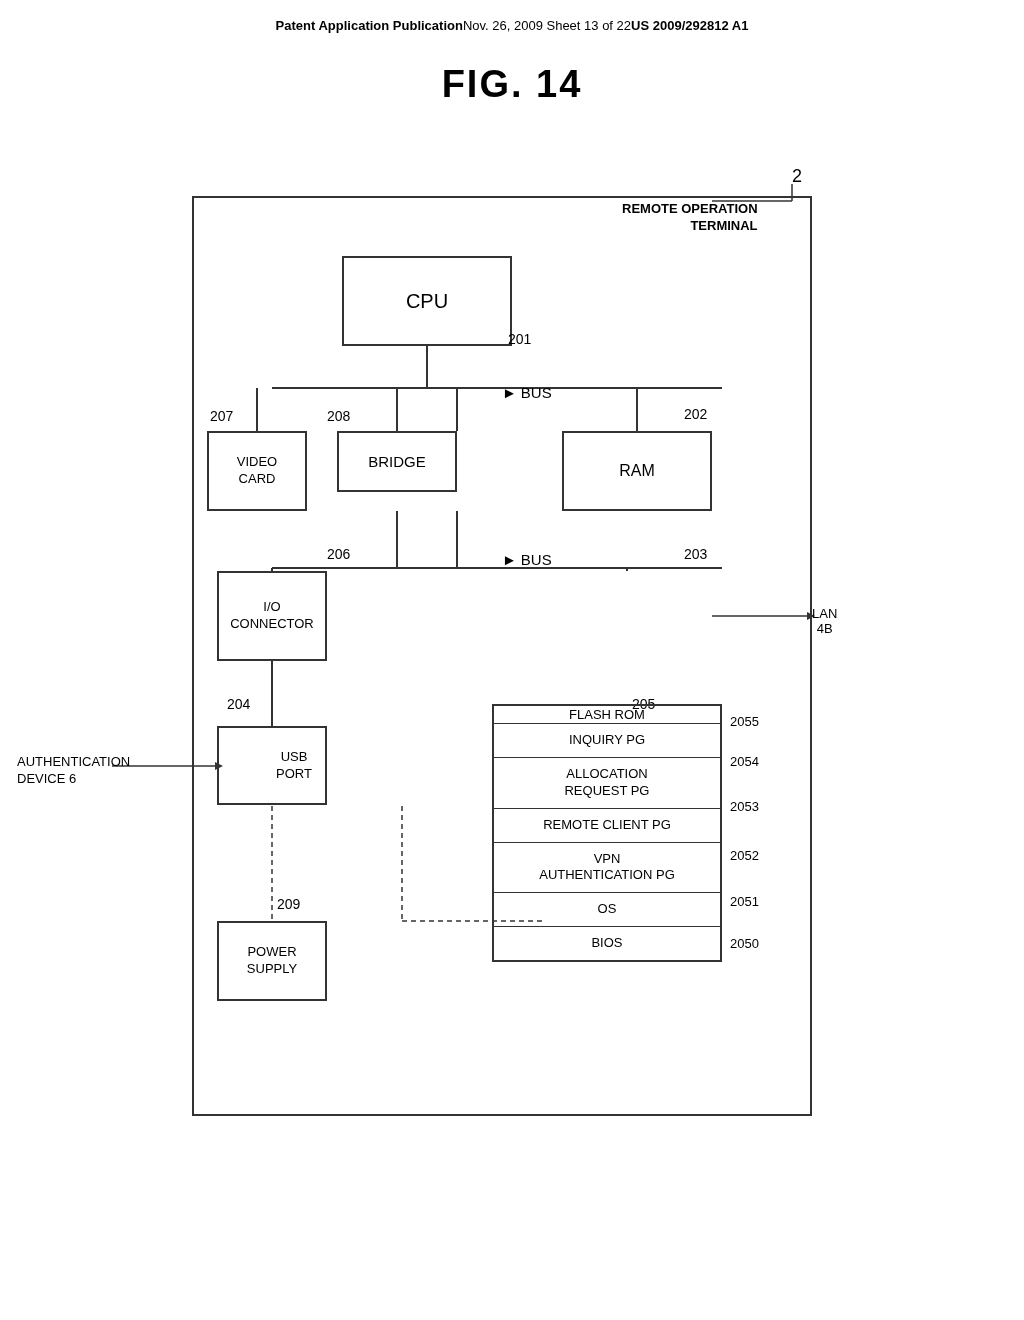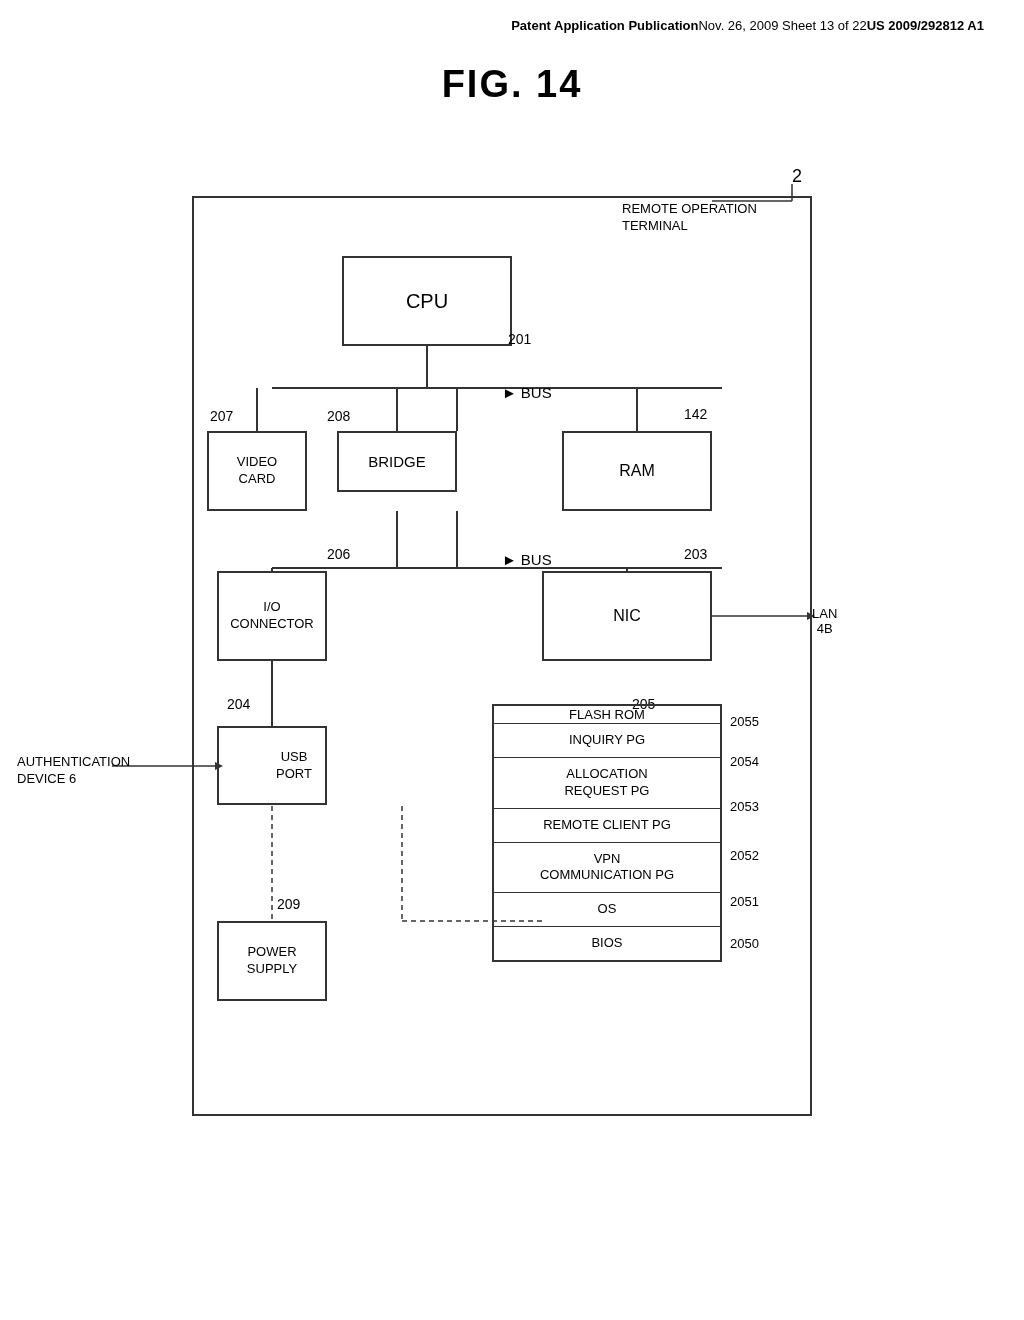--- a/index.html
+++ b/index.html
@@ -7,21 +7,21 @@
       background: #fff;
       font-family: Arial, Helvetica, sans-serif;
       width: 1024px;
       min-height: 1320px;
       position: relative;
       overflow: hidden;
     }
 
     .page-header {
       display: flex;
-      justify-content: flex-end;
+      justify-content: center;
       align-items: center;
       padding: 18px 40px 10px 40px;
       font-size: 13px;
       border-bottom: none;
     }
 
     .fig-title {
       text-align: center;
       font-size: 38px;
       font-weight: bold;
@@ -53,22 +53,23 @@
       left: 680px;
       font-size: 18px;
     }
 
     
     .remote-op-label {
       position: absolute;
       top: 65px;
       left: 510px;
       font-size: 13px;
-      text-align: left;
-      line-height: 1.3;
+      text-align: right;
+      line-height: 1.3;
+      font-weight: bold;
     }
 
     
     .cpu-box {
       position: absolute;
       top: 120px;
       left: 230px;
       width: 170px;
       height: 90px;
       border: 2px solid #333;
@@ -407,21 +408,21 @@
   </div>
 
   <div class="label-201">201</div>
 
   <div class="bus-top-label">
     <span style="font-size:15px;margin-right:4px;">►</span><span>BUS</span>
   </div>
 
   <div class="label-207">207</div>
   <div class="label-208">208</div>
-  <div class="label-202">142</div>
+  <div class="label-202">202</div>
 
   <div class="video-card-box">
     <span style="white-space:pre-line;text-align:center;">VIDEO
 CARD</span>
   </div>
 
   <div class="bridge-box">
     <span>BRIDGE</span>
   </div>
 
@@ -434,23 +435,20 @@
   </div>
 
   <div class="label-206">206</div>
   <div class="label-203">203</div>
 
   <div class="io-connector-box">
     <span style="white-space:pre-line;text-align:center;">I/O
 CONNECTOR</span>
   </div>
 
-  <div class="nic-box">
-    <span>NIC</span>
-  </div>
 
   <div class="lan-label" style="white-space:pre-line;">LAN
 4B</div>
 
   <div class="label-204">204</div>
   <div class="label-205">205</div>
 
   <div class="auth-device-label" style="white-space:pre-line;">AUTHENTICATION
 DEVICE  6</div>
 
@@ -459,21 +457,21 @@
 PORT</span>
   </div>
 
   <div class="flash-stack">
     <div class="flash-title">FLASH  ROM</div>
     <div class="flash-row">INQUIRY  PG</div>
     <div class="flash-row" style="white-space:pre-line;">ALLOCATION
 REQUEST  PG</div>
     <div class="flash-row">REMOTE  CLIENT  PG</div>
     <div class="flash-row" style="white-space:pre-line;">VPN
-COMMUNICATION  PG</div>
+AUTHENTICATION  PG</div>
     <div class="flash-row">OS</div>
     <div class="flash-row">BIOS</div>
   </div>
 
   <div class="label-2055">2055</div>
   <div class="label-2054">2054</div>
   <div class="label-2053">2053</div>
   <div class="label-2052">2052</div>
   <div class="label-2051">2051</div>
   <div class="label-2050">2050</div>

